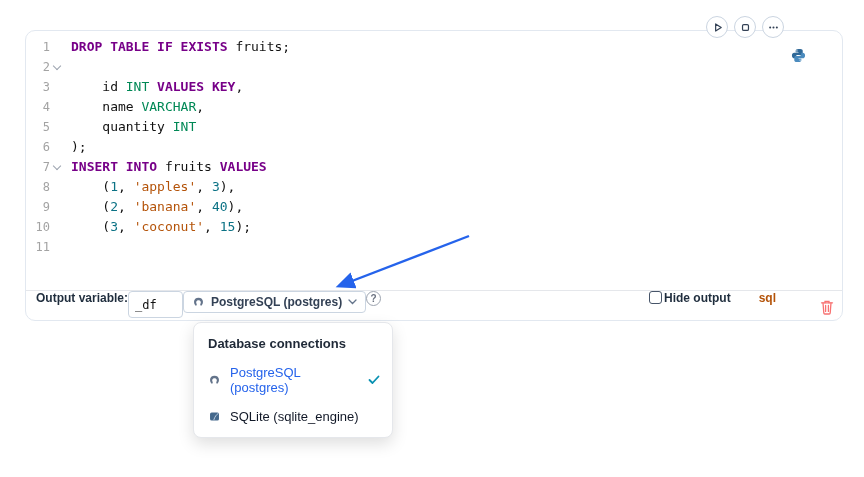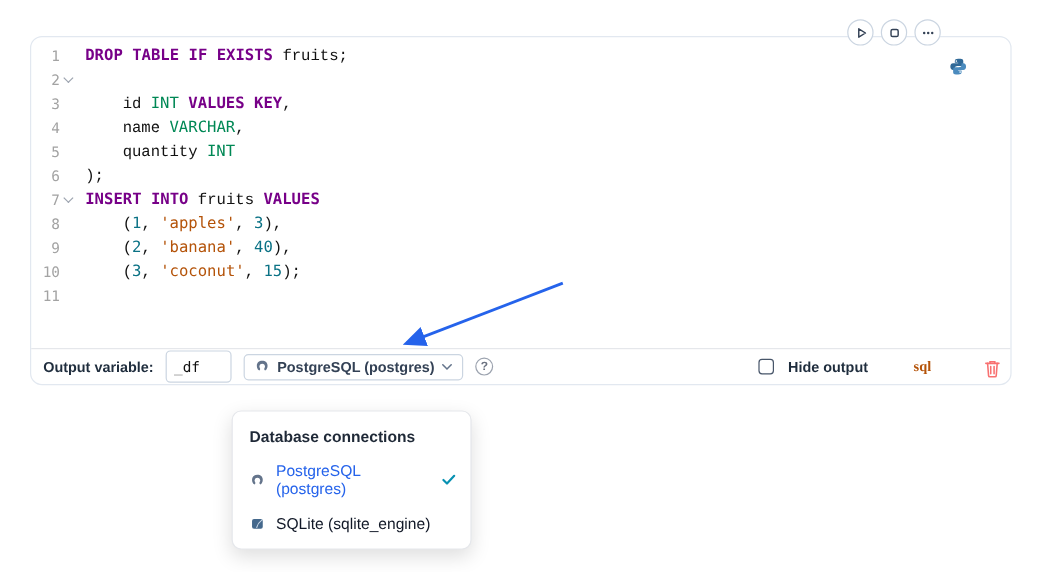--- a/index.html
+++ b/index.html
@@ -28,36 +28,36 @@
     content: ""; display: inline-block; width: 5px; height: 5px;
     border-right: 1.4px solid #9ca3af; border-bottom: 1.4px solid #9ca3af;
     transform: rotate(45deg); margin-left: 4px; vertical-align: 2px;
   }
   .code-text { white-space: pre; color: #111; padding-left: 5px; }
   .tok-kw  { color: #770088; font-weight: 700; text-align: center; }
   .tok-ty  { color: #008855; }
   .tok-num { color: #0b7285; }
   .tok-str { color: #b45309; }
   .tok-op  { color: #3311aa; }
-  .tok-p   { color: #111111; font-family: Liberation Mono, monospace; }
+  .tok-p   { color: #111111; }
 
   
   .cell-actions { position: absolute; left: 706px; top: 16px; display: flex; gap: 6px; z-index: 3; }
   .circle-btn {
     width: 22px; height: 22px; border: 1px solid #cbd5e1; border-radius: 50%;
     background: #fff; display: flex; align-items: center; justify-content: center;
     cursor: pointer; padding: 0;
   }
   .python-badge { position: absolute; left: 791px; top: 48px; z-index: 3; }
 
   
   .cell-footer {
     height: 30px; border-top: 1px solid #e5e7eb;
-    display: flex; align-items: center;
-    padding: 0 66px 0 10px; gap: 10px;
+    display: flex; align-items: flex-start;
+    padding: 0 66px 0 10px; gap: 0;
     font-size: 12px;
   }
   .footer-label { font-weight: 700; color: #1f2d3d; white-space: nowrap; }
   .outvar-input {
     width: 55px; height: 27px; border: 1px solid #cbd5e1; border-radius: 4px;
     font-family: "DejaVu Sans Mono", monospace; font-size: 12px; color: #111;
     padding: 0 6px; outline: none;
   }
   .conn-select {
     display: flex; align-items: center; gap: 6px;
@@ -69,26 +69,26 @@
     width: 15px; height: 15px; border: 1.3px solid #9ca3af; border-radius: 50%;
     color: #6b7280; font-size: 10px; font-weight: 700;
     display: flex; align-items: center; justify-content: center;
     background: #fff; cursor: pointer;
   }
   .checkbox {
     width: 13px; height: 13px; border: 1.5px solid #475569; border-radius: 3px;
     background: #fff; margin-left: auto; cursor: pointer; flex: 0 0 auto;
   }
   .hide-output-label { font-weight: 700; color: #1f2d3d; margin-left: 2px; white-space: nowrap; }
-  .lang-badge { color: #b45309; font-weight: 600; margin-left: 28px; font-family: Liberation Serif, serif; }
+  .lang-badge { color: #b45309; font-weight: 600; margin-left: 28px; }
   .trash-btn { position: absolute; left: 820px; top: 299px; background: none; border: none; cursor: pointer; z-index: 3; }
 
   
   .conn-panel {
-    position: absolute; left: 193px; top: 342px; width: 200px;
+    position: absolute; left: 193px; top: 322px; width: 200px;
     background: #fff; border: 1px solid #e5e7eb; border-radius: 8px;
     box-shadow: 0 6px 16px rgba(0,0,0,.13);
     padding: 5px 0 6px 0; z-index: 5;
   }
   .conn-panel-title { padding: 8px 14px 7px 14px; font-size: 13px; font-weight: 700; color: #1f2937; }
   .conn-item {
     display: flex; align-items: center; gap: 9px;
     padding: 7px 12px 7px 14px; font-size: 13px; color: #111827; cursor: pointer;
   }
   .conn-item.selected { color: #2563eb; }

